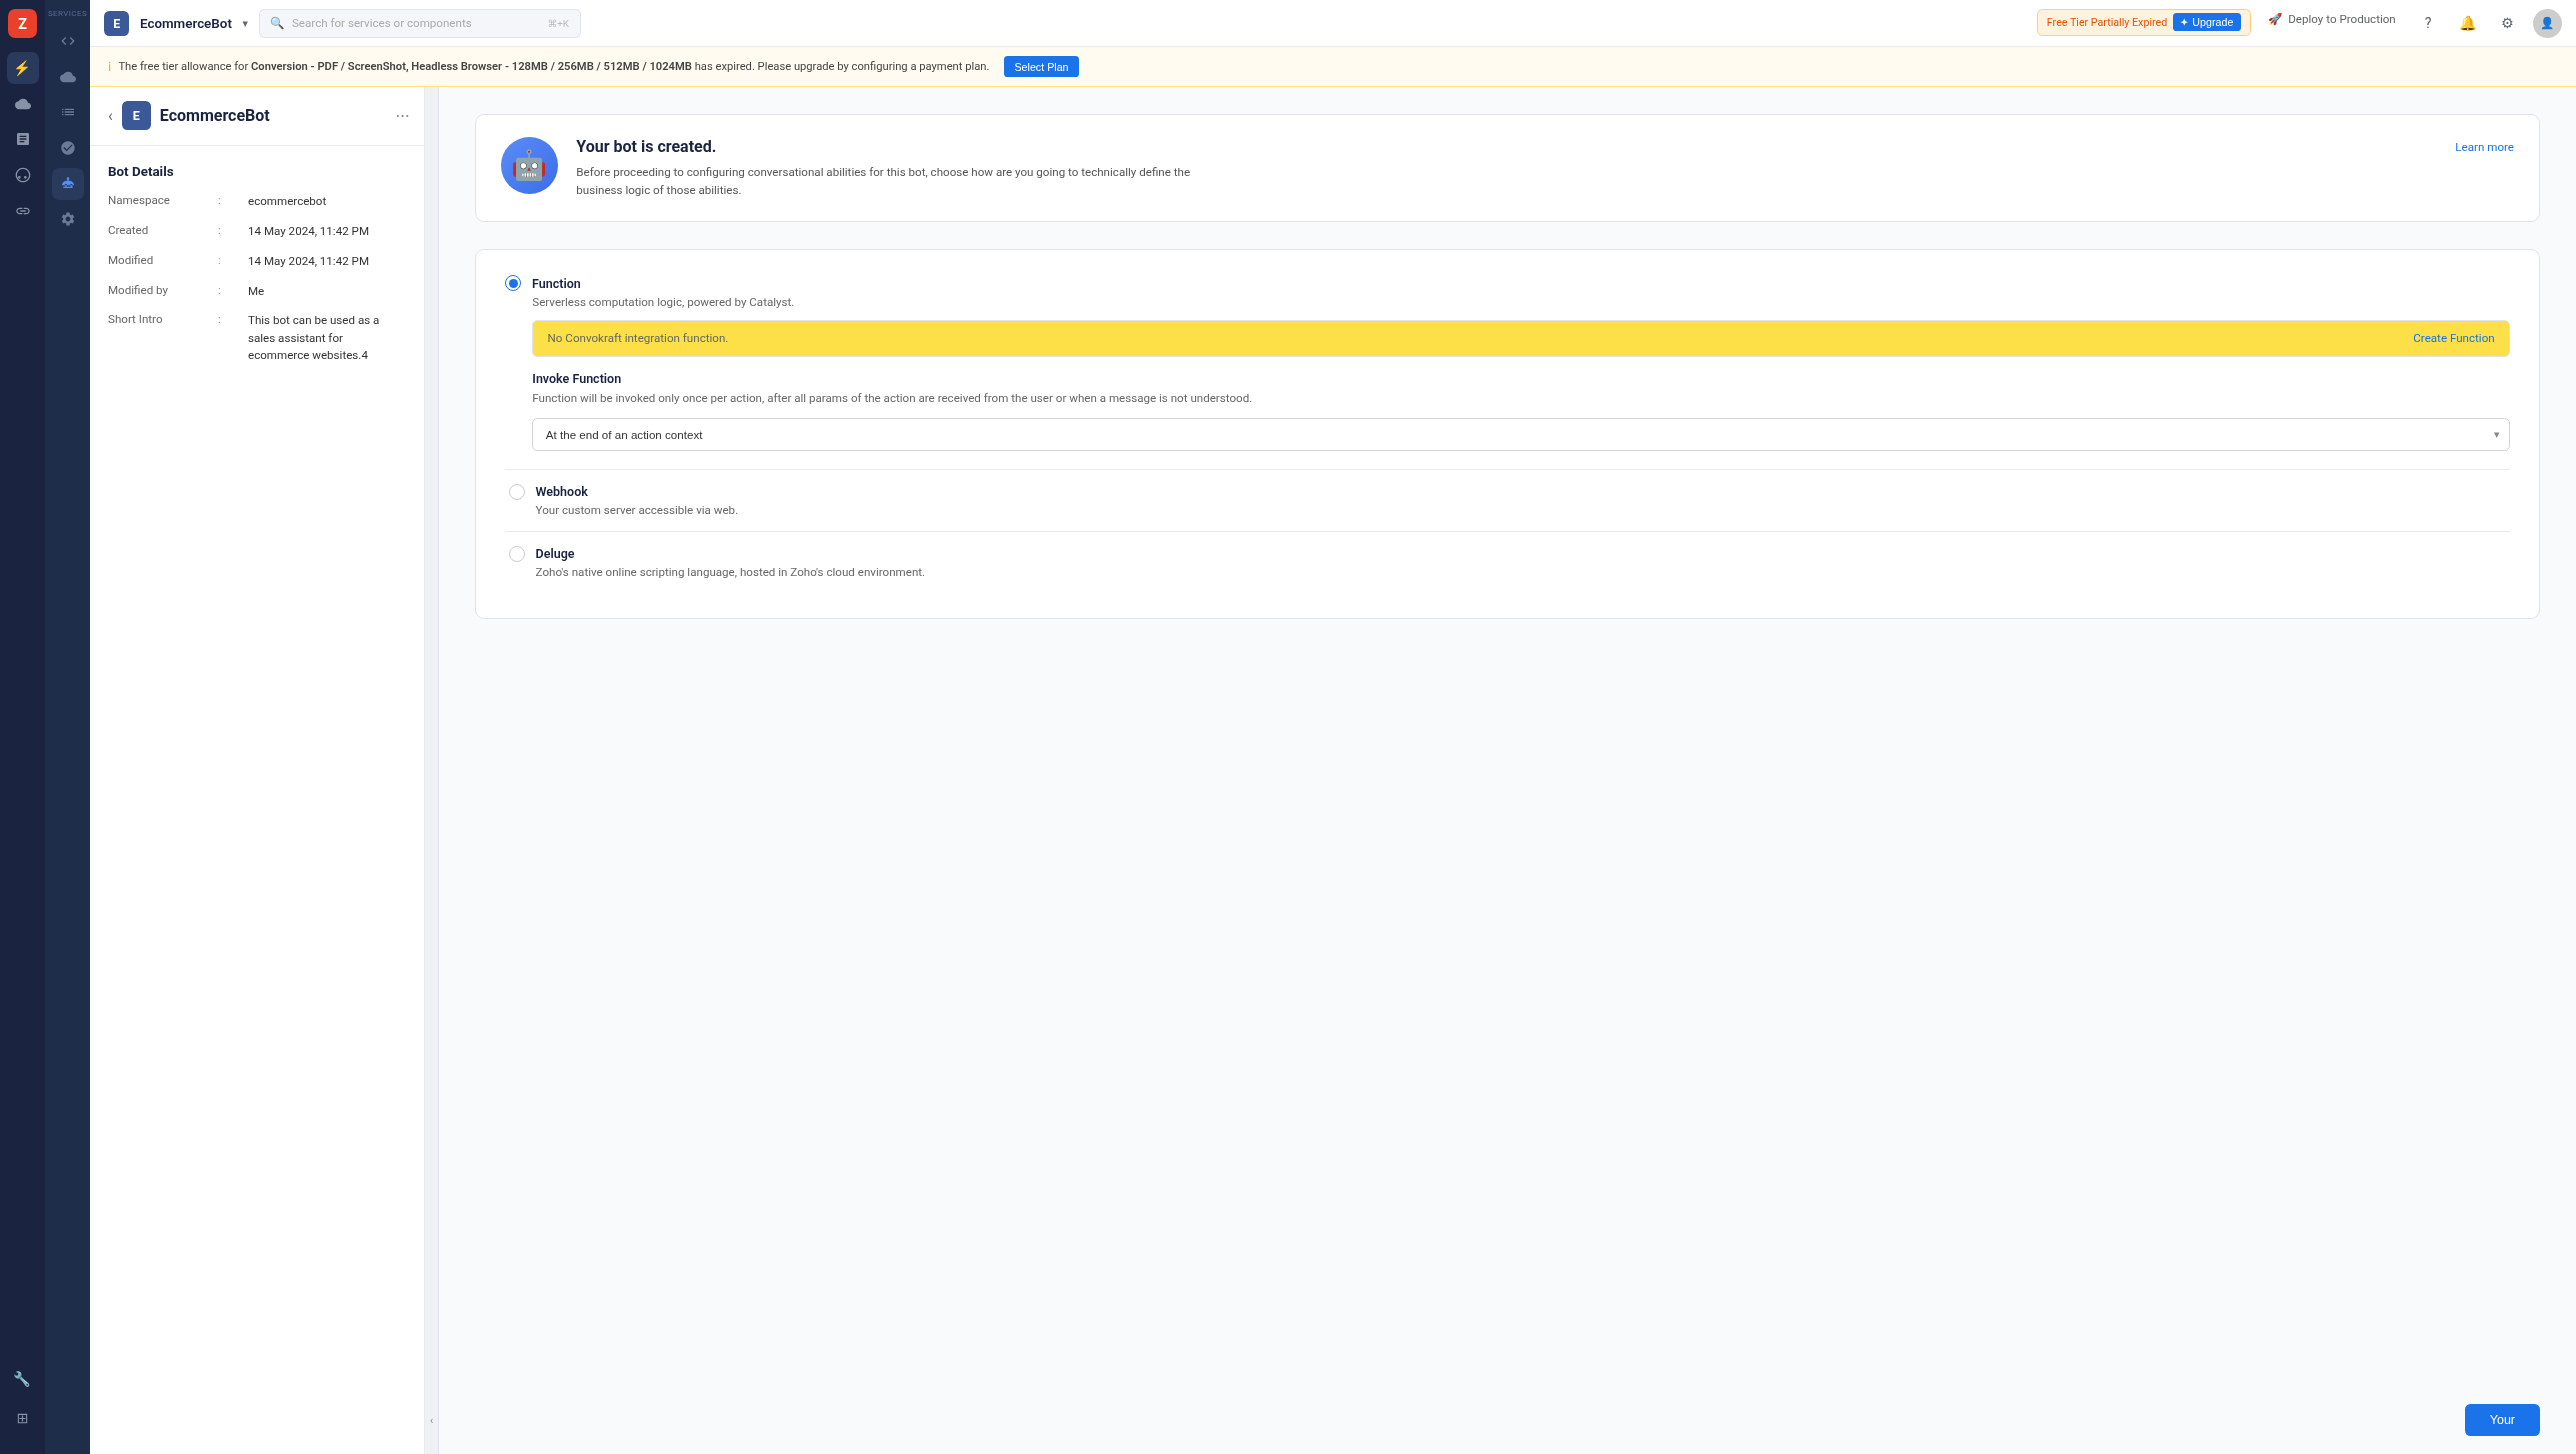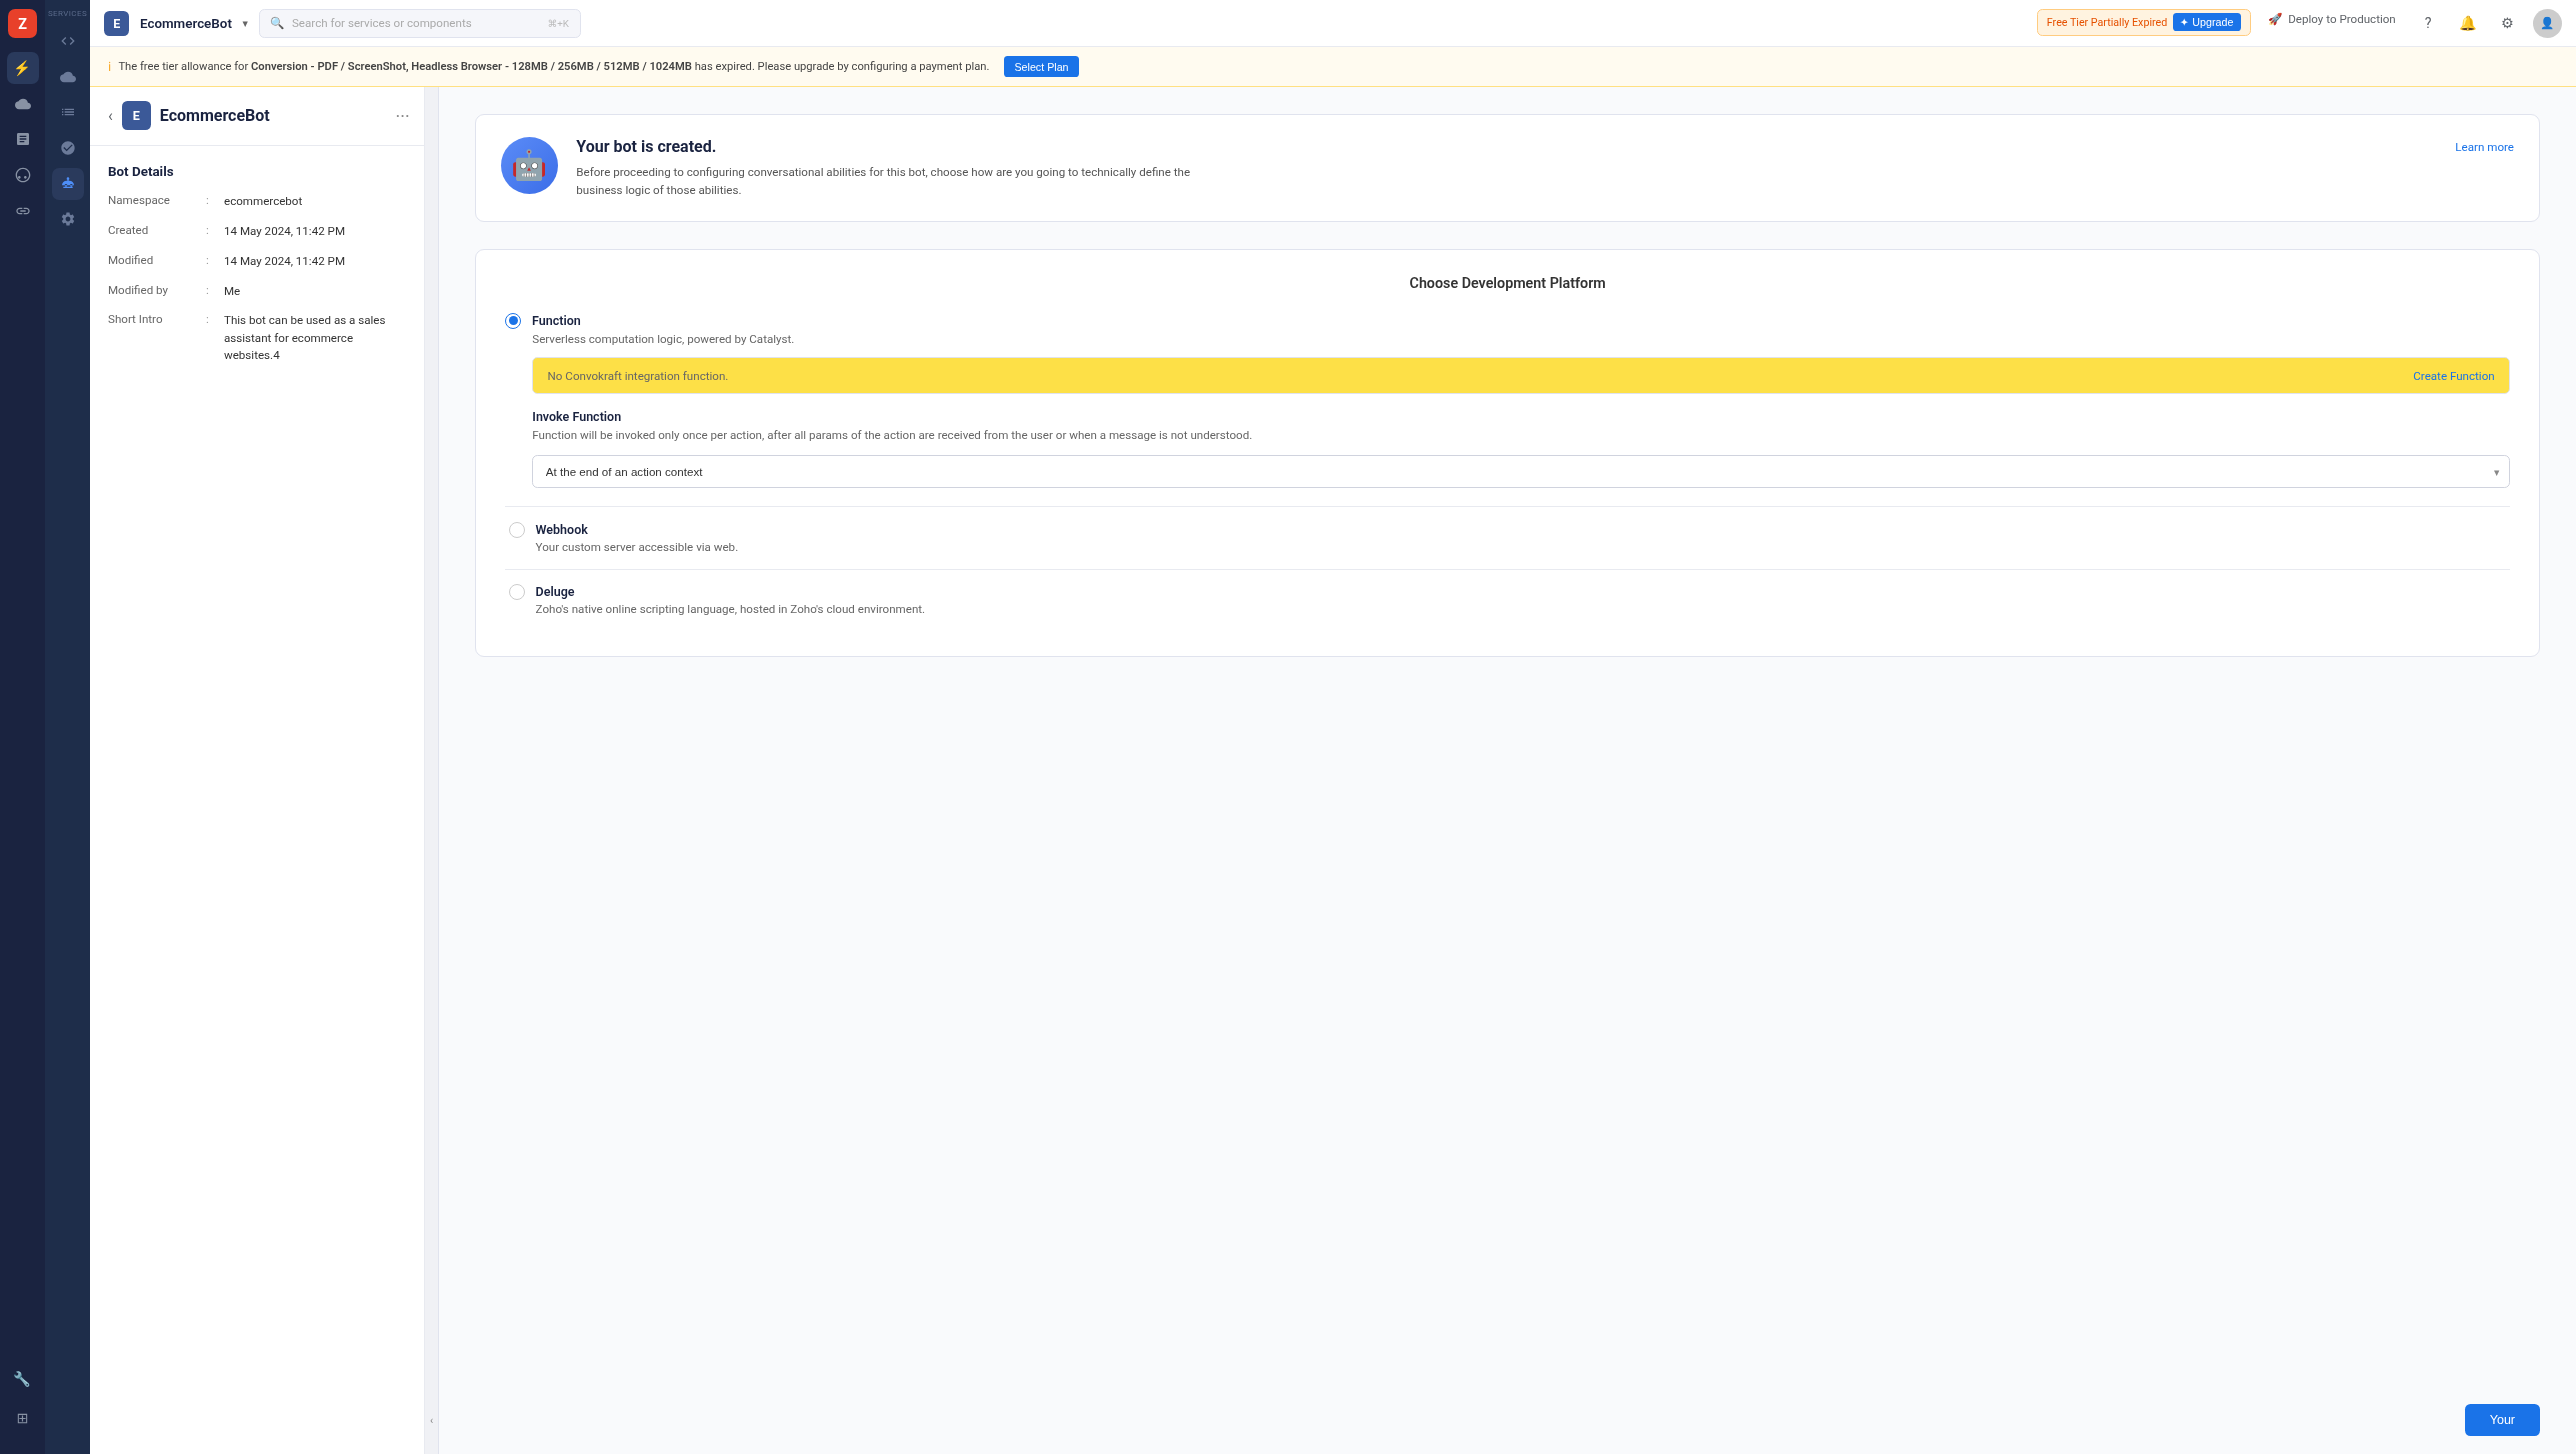--- a/index.html
+++ b/index.html
@@ -173,21 +173,21 @@
       width: 29px; height: 29px;
       background: #3b5998;
       border-radius: 5.4px;
       display: flex; align-items: center; justify-content: center;
       color: white; font-weight: bold; font-size: 12.5px;
     }
     .bot-name-header { font-size: 16px; font-weight: 700; color: #1a2340; }
 
     .bot-details-section { padding: 18px; }
     .bot-details-title { font-size: 13.4px; font-weight: 700; color: #1a2340; margin-bottom: 14.3px; }
-    .detail-row { display: flex; align-items: flex-start; margin-bottom: 12.5px; gap: 0; }
+    .detail-row { display: flex; align-items: flex-start; margin-bottom: 12.5px; gap: 12px; }
     .detail-label { width: 98px; font-size: 11.6px; color: #666; flex-shrink: 0; }
     .detail-colon { width: 18px; color: #999; flex-shrink: 0; font-size: 11.6px; }
     .detail-value { font-size: 11.6px; color: #333; flex: 1; line-height: 1.5; }
 
     
     .right-panel {
       flex: 1;
       background: #f9fafc;
       overflow-y: auto;
       display: flex;
@@ -559,21 +559,20 @@
               <span class="robot-face">🤖</span>
             </div>
             <div class="bot-created-text">
               <h2>Your bot is created.</h2>
               <p>Before proceeding to configuring conversational abilities for this bot, choose how are you going to technically define the business logic of those abilities.</p>
             </div>
             <a class="learn-more-link">Learn more</a>
           </div>
 
           <div class="platform-section">
-            <div class="platform-title">Choose Development Platform</div>
 
             <div class="radio-option">
               <div class="radio-header">
                 <div class="radio-circle selected"></div>
                 <span class="radio-option-title">Function</span>
               </div>
               <div class="radio-option-desc">Serverless computation logic, powered by Catalyst.</div>
 
               <div class="integration-box">
                 <span class="integration-box-text">No Convokraft integration function.</span>

